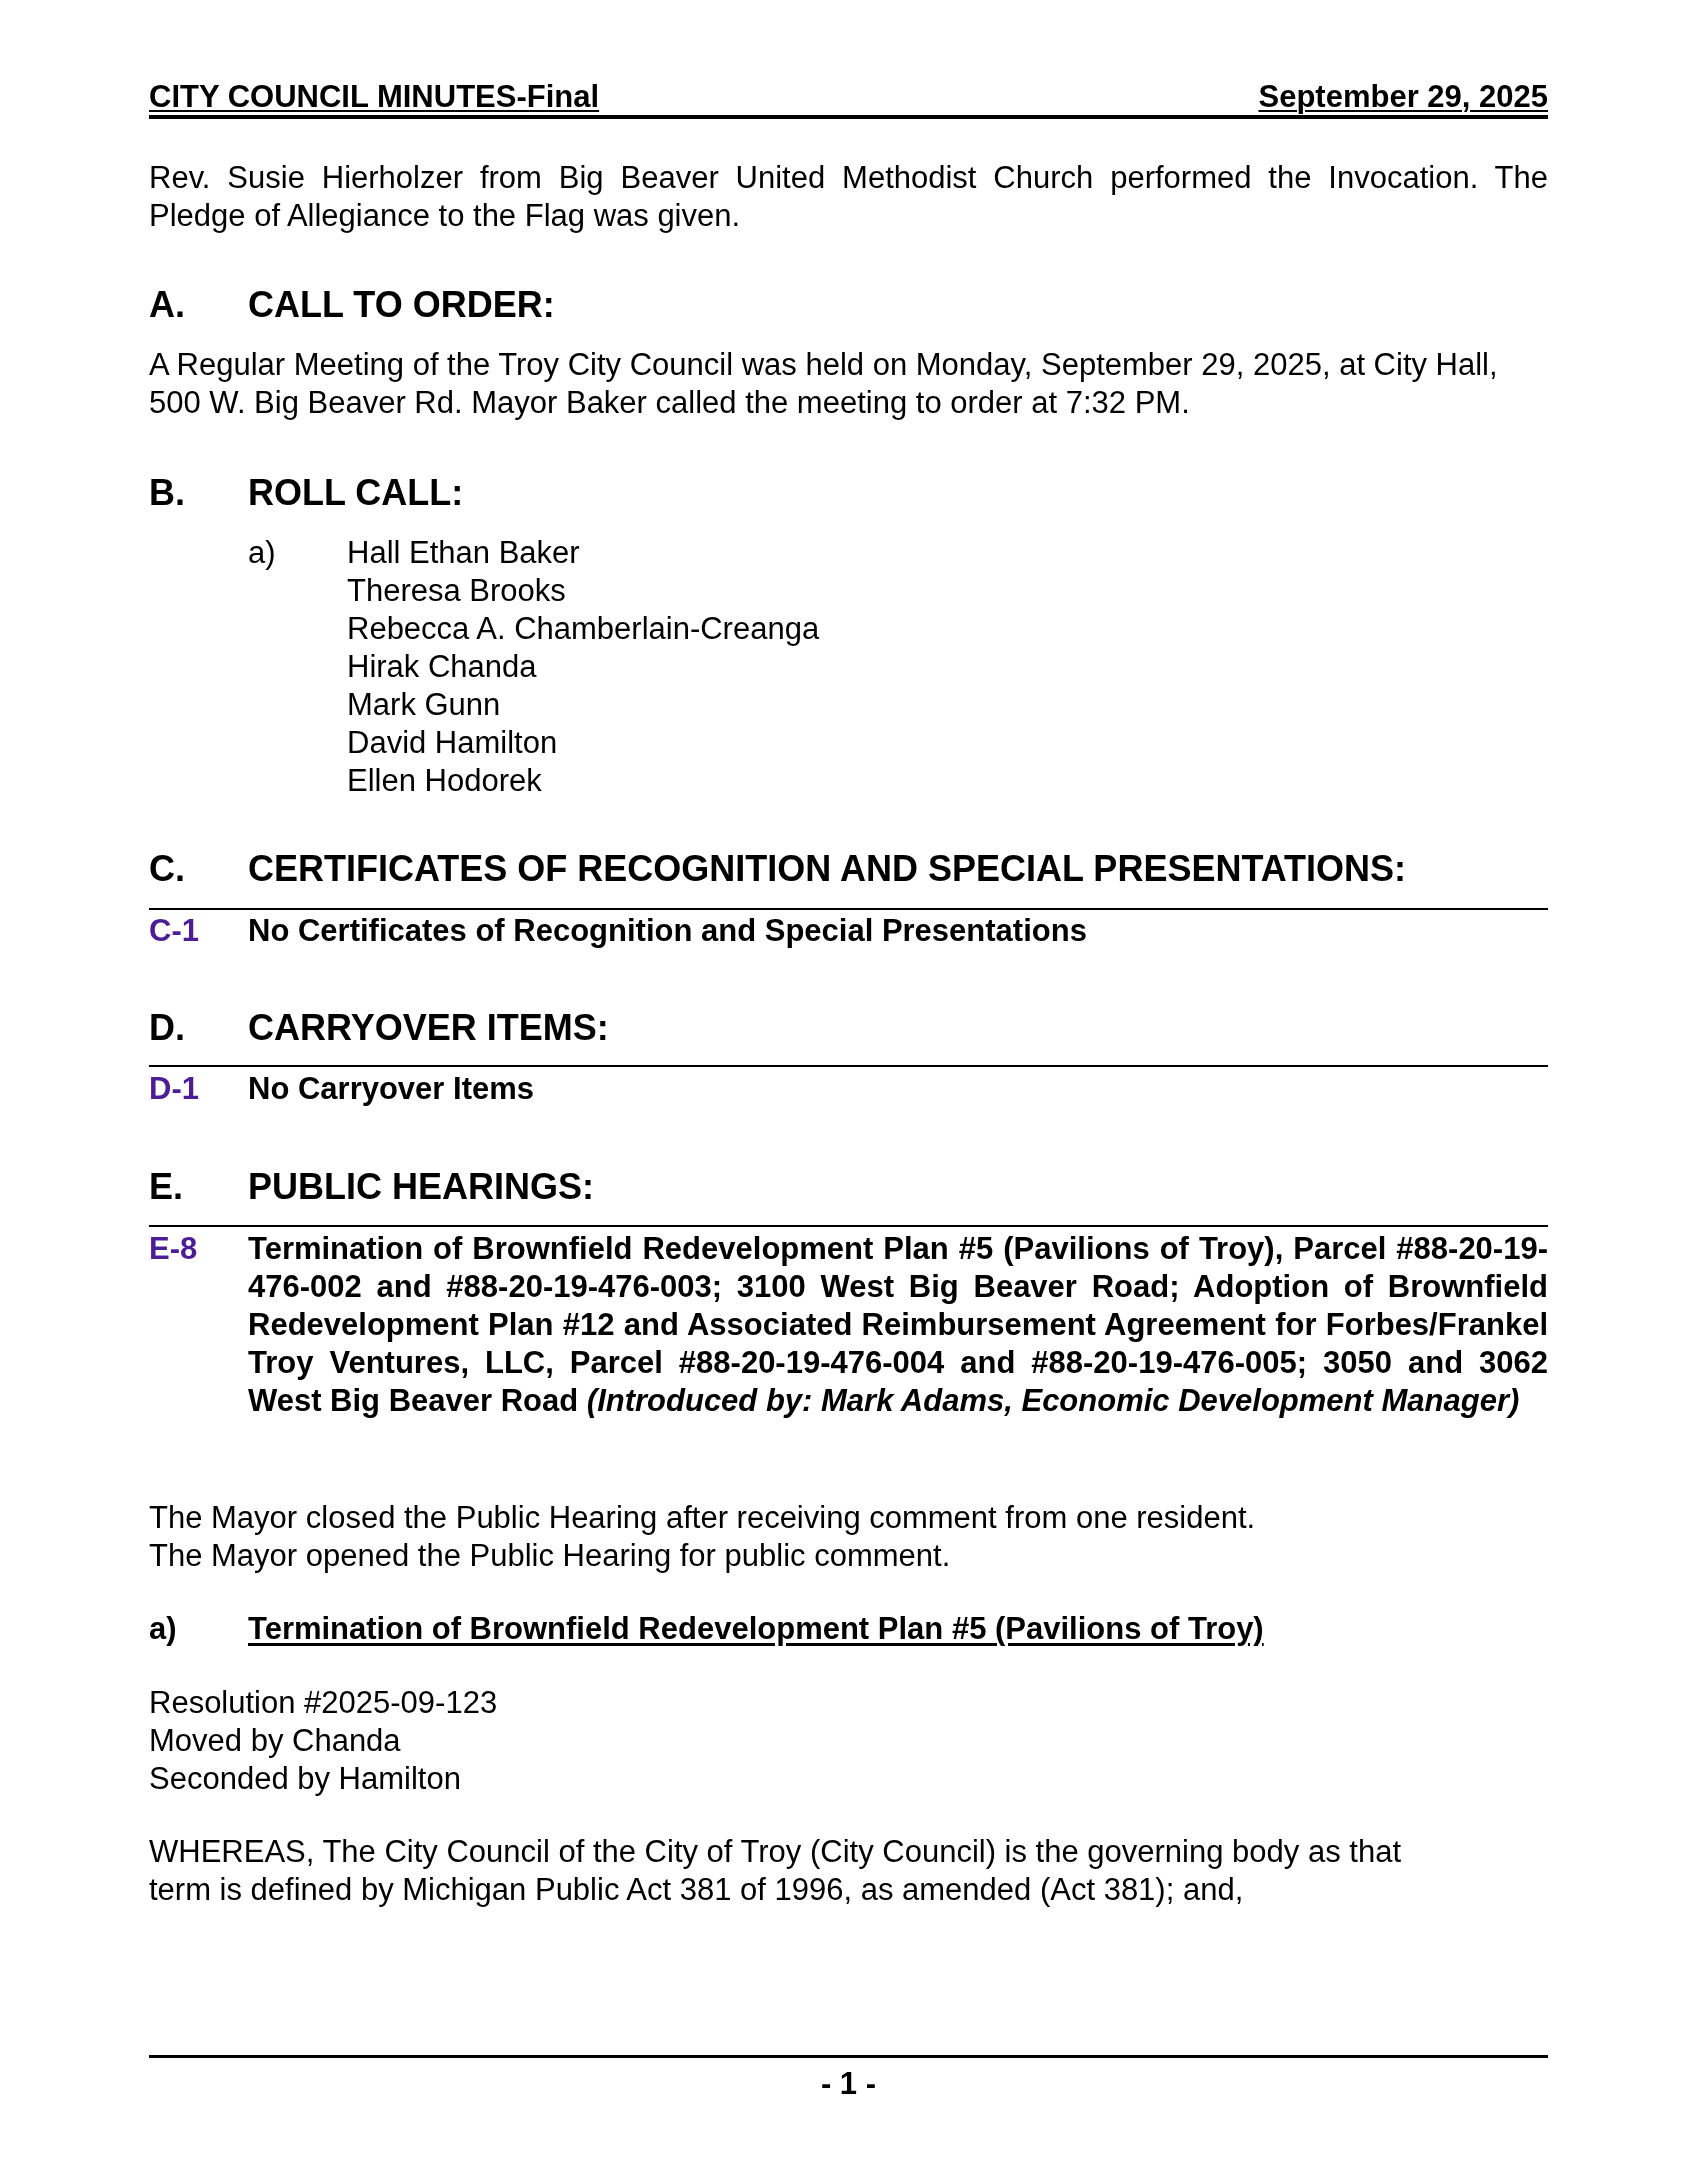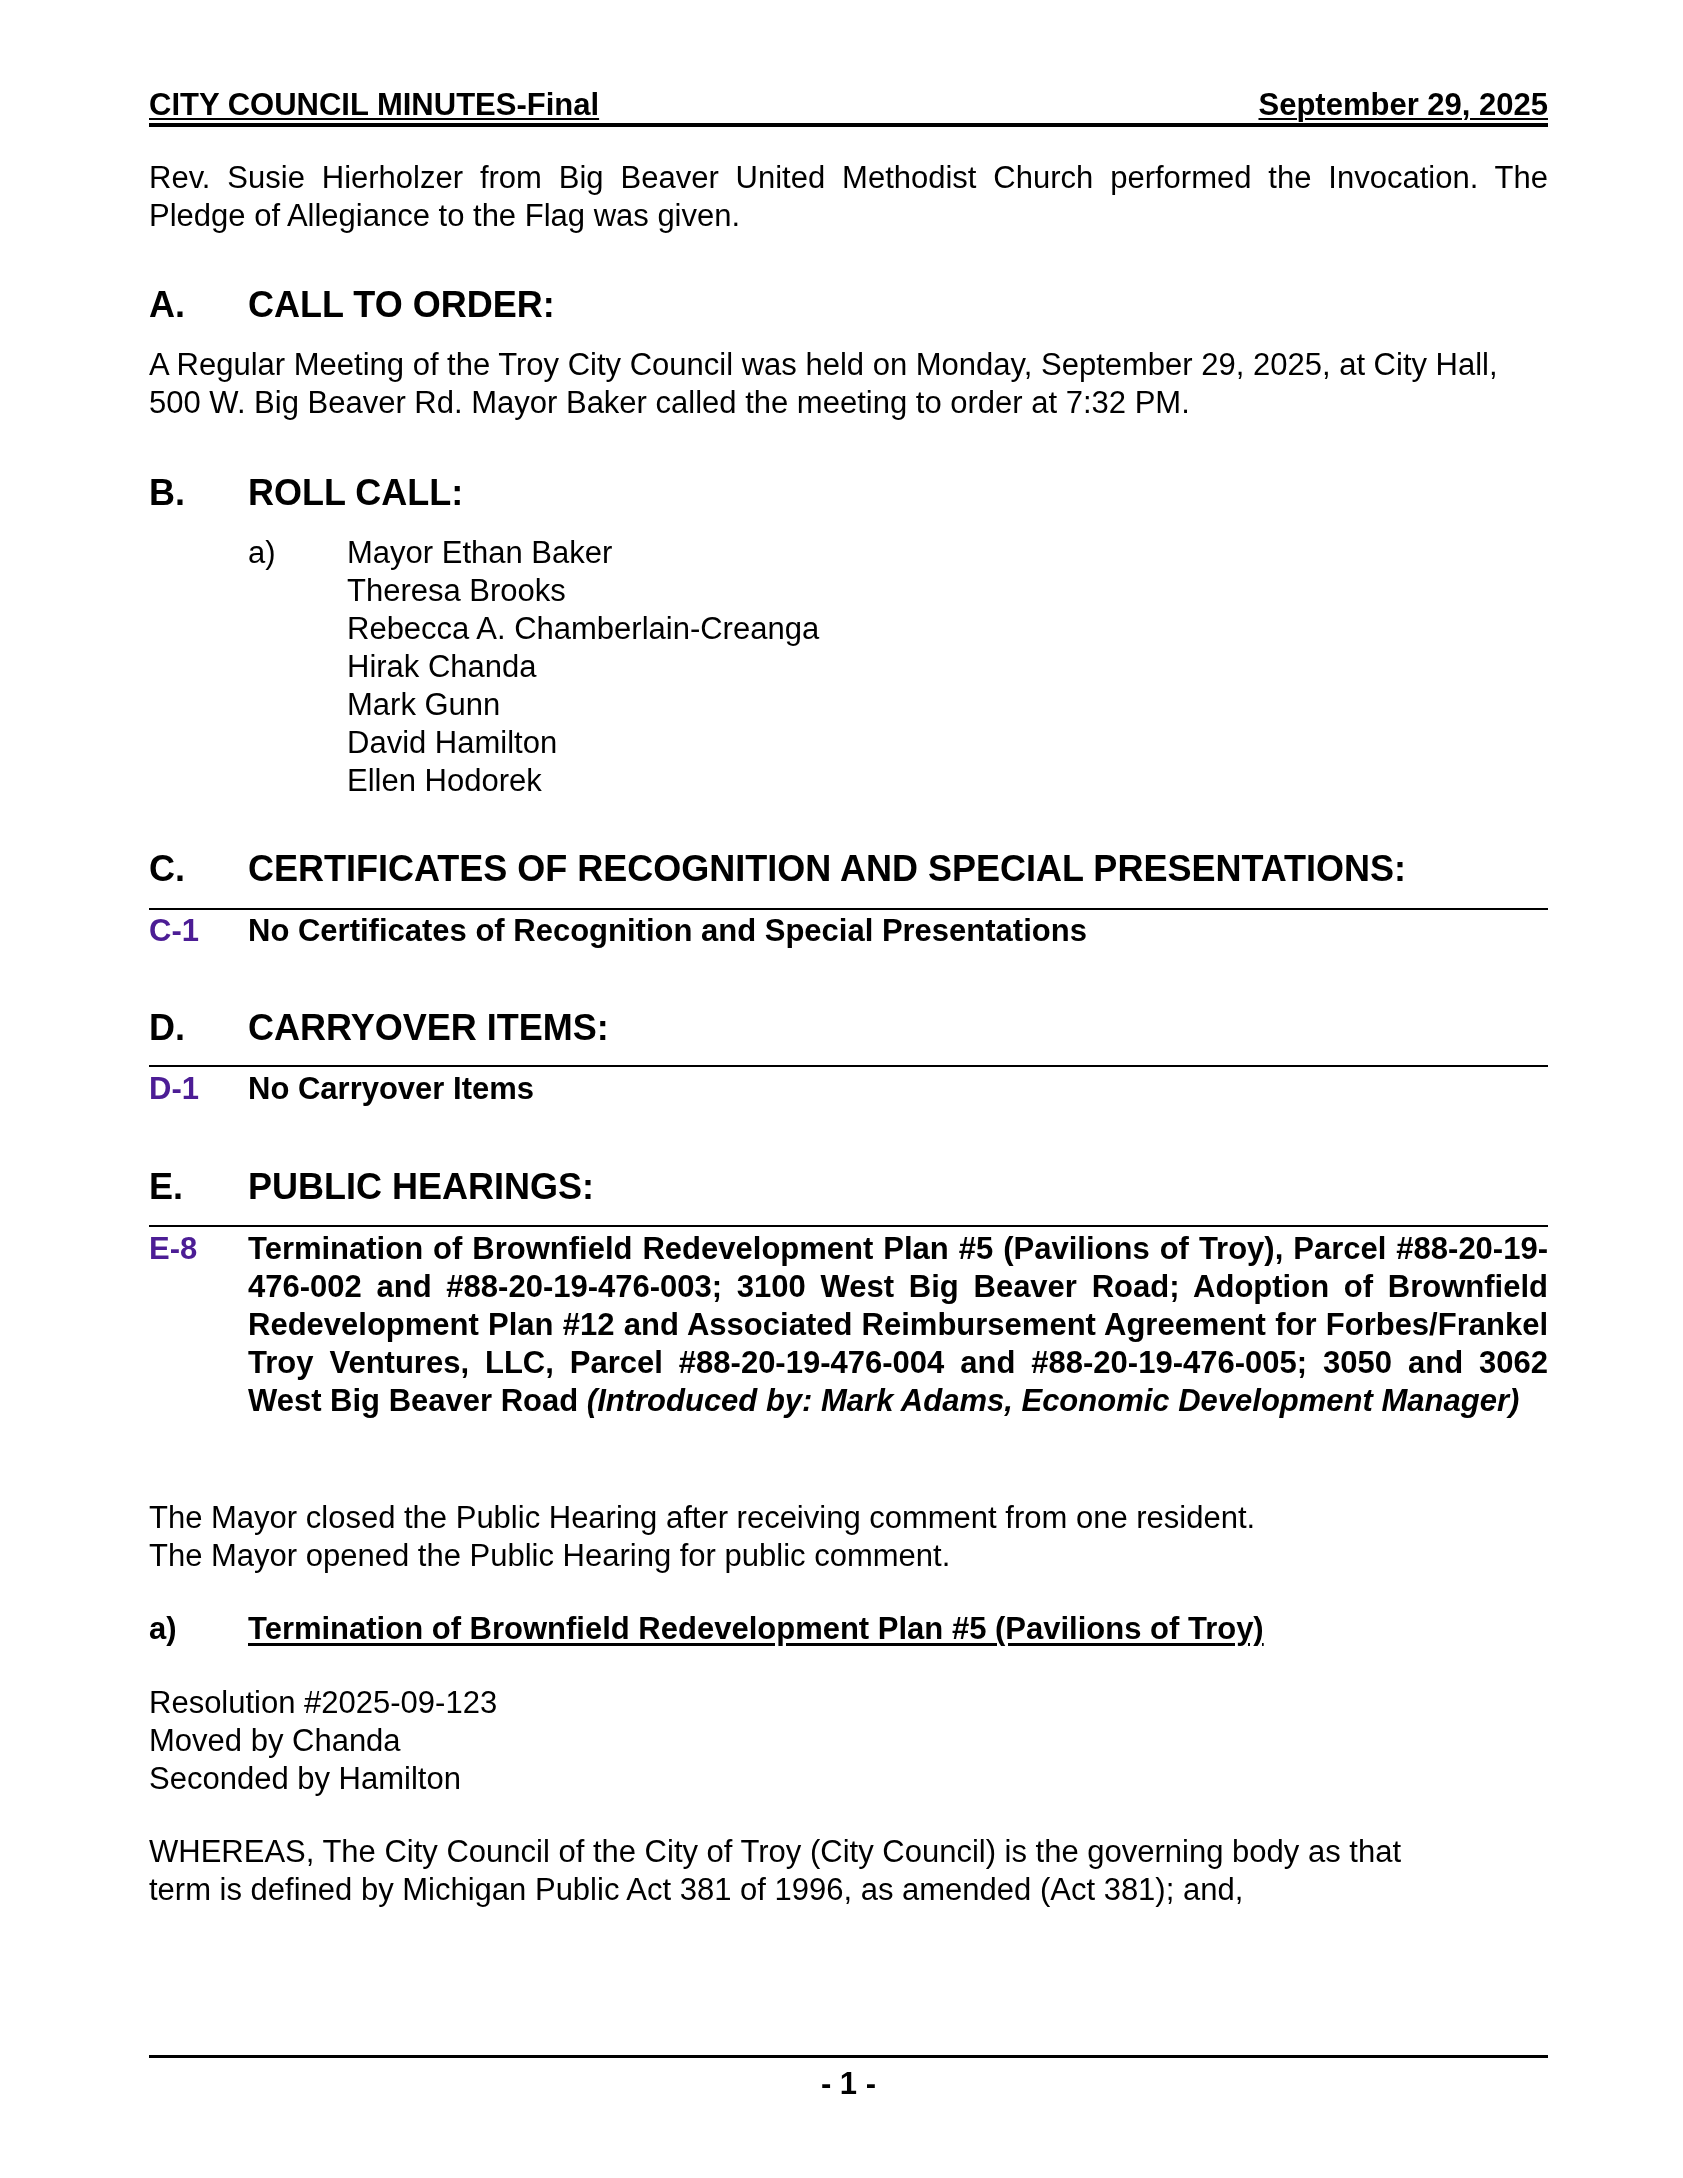--- a/index.html
+++ b/index.html
@@ -1,21 +1,21 @@
 <!DOCTYPE html>
 <html><head>
 <meta charset="utf-8">
 <style>
   html, body { margin: 0; padding: 0; background: #ffffff; }
   body { width: 1683px; height: 2178px; position: relative; overflow: hidden;
          font-family: "Liberation Sans", sans-serif; color: #000; }
   .page { position: absolute; left: 149px; top: 0; width: 1399px; }
   .abs { position: absolute; left: 0; }
 
-  .hdr { top: 87px; width: 1399px; height: 36px; display: flex; justify-content: space-between;
+  .hdr { top: 79px; width: 1399px; height: 36px; display: flex; justify-content: space-between;
          font-weight: bold; font-size: 31px; line-height: 36px;
          border-bottom: 4px solid #000; }
   .hdr span { text-decoration: underline; text-decoration-thickness: 2px; text-underline-offset: 3px; }
 
   .body-text { font-size: 31px; line-height: 38px; width: 1399px; }
   .justify { text-align: justify; }
 
   .sec-head { font-weight: bold; font-size: 36px; line-height: 44px; display: flex; }
   .sec-letter { width: 99px; flex: 0 0 99px; }
 
@@ -54,21 +54,21 @@
   </div>
   <div class="abs body-text" style="top:346px;">A Regular Meeting of the Troy City Council was held on Monday, September 29, 2025, at City Hall, 500 W. Big Beaver Rd.  Mayor Baker called the meeting to order at 7:32 PM.</div>
 
   <div class="abs sec-head" style="top:471px;">
     <span class="sec-letter">B.</span>
     <span>ROLL CALL:</span>
   </div>
   <div class="abs roll" style="top:534px;">
     <span class="roll-label">a)</span>
     <div class="roll-names">
-      <div>Mayor Ethan Baker</div>
+      <div>Hall Ethan Baker</div>
       <div>Theresa Brooks</div>
       <div>Rebecca A. Chamberlain-Creanga</div>
       <div>Hirak Chanda</div>
       <div>Mark Gunn</div>
       <div>David Hamilton</div>
       <div>Ellen Hodorek</div>
     </div>
   </div>
 
   <div class="abs sec-head" style="top:847px;">

